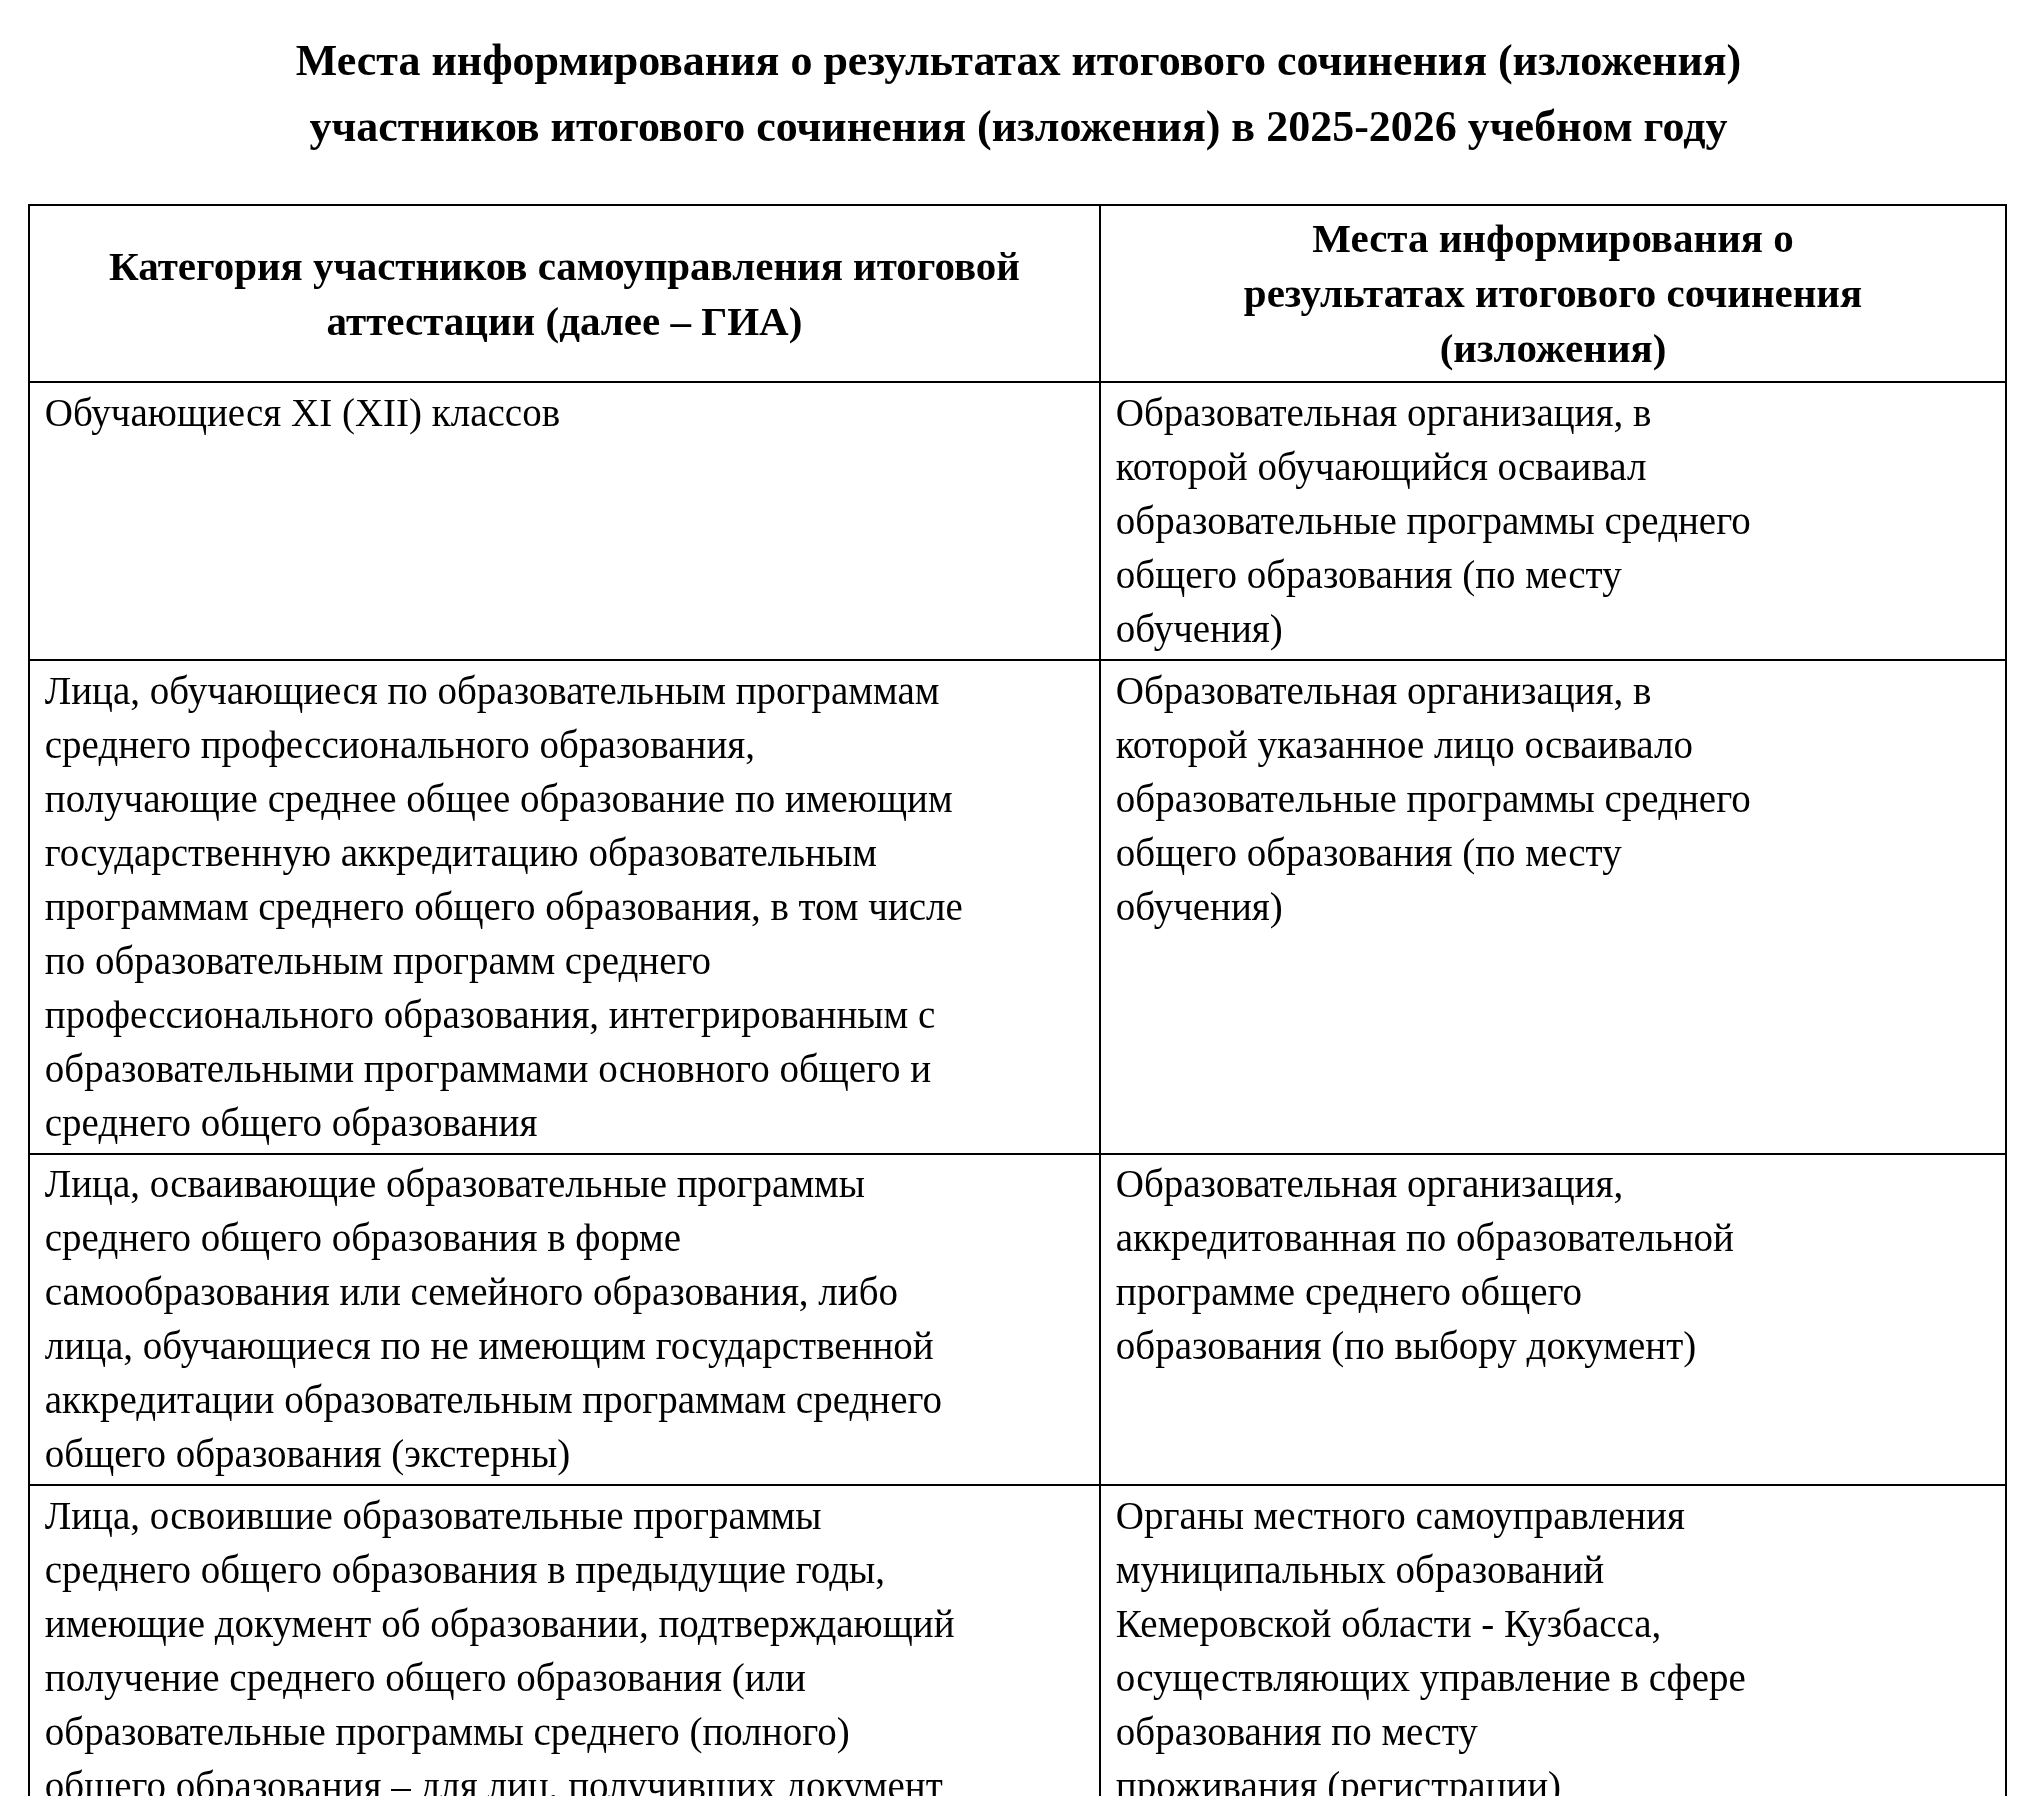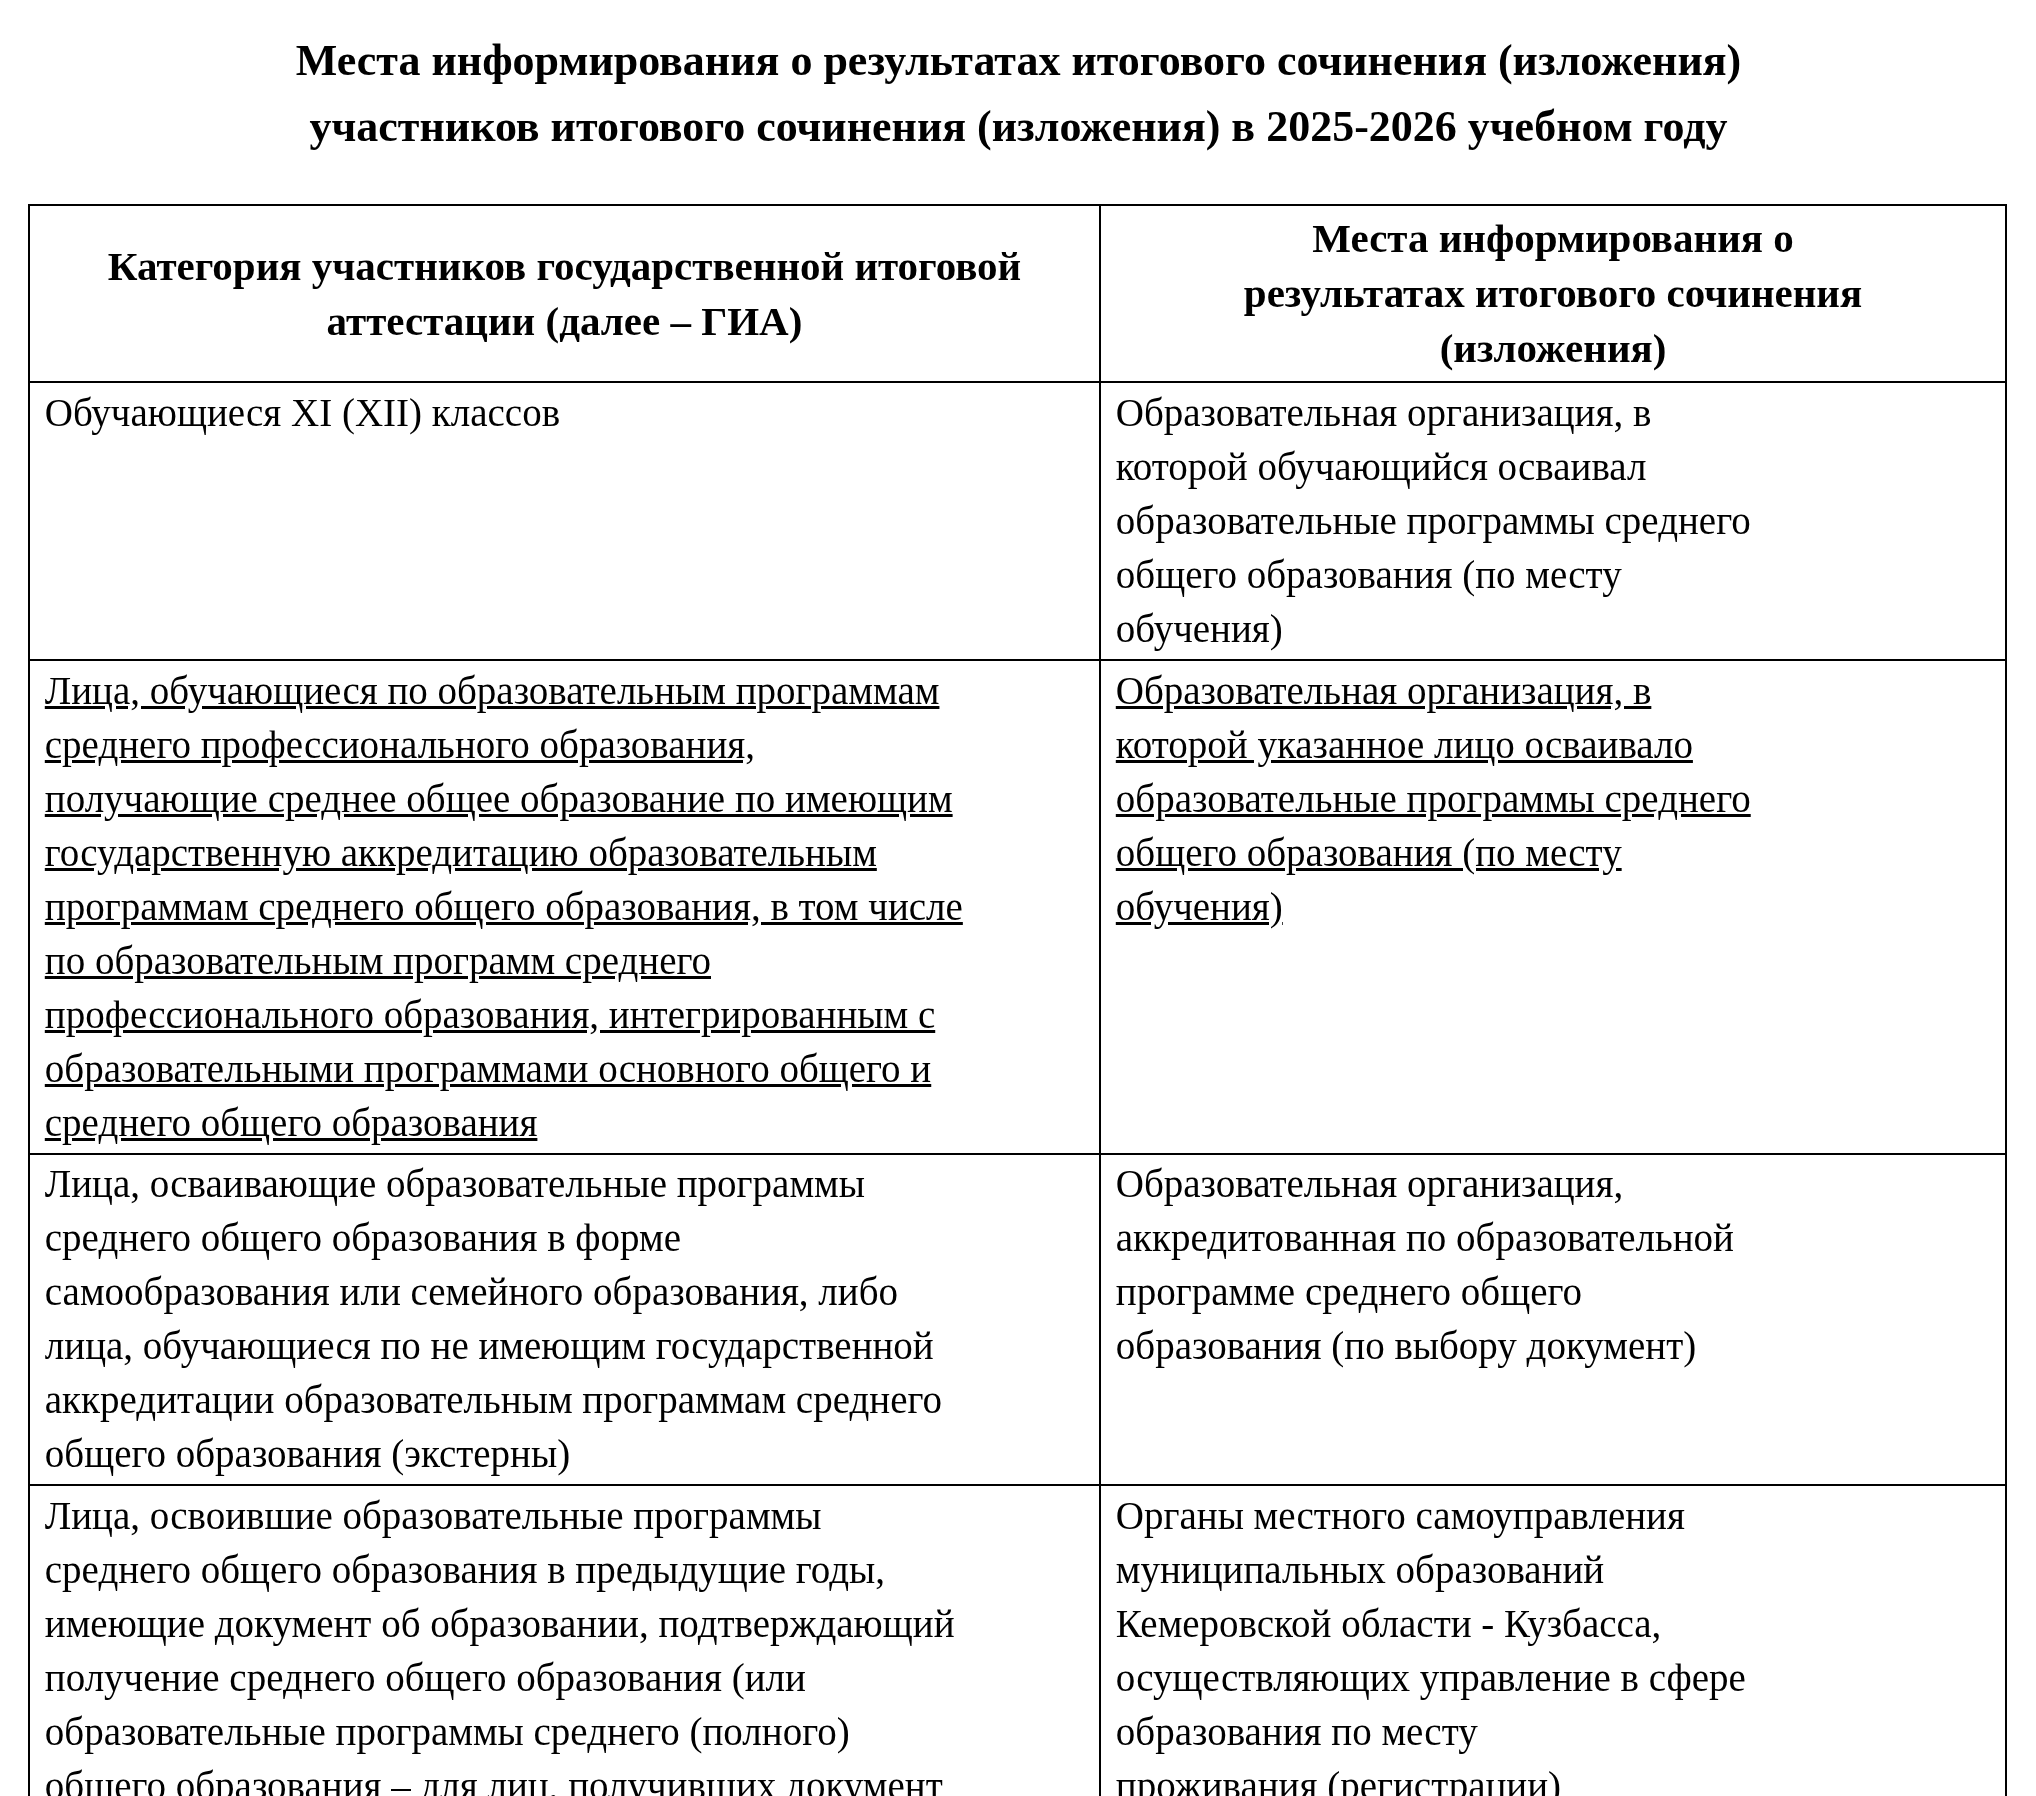--- a/index.html
+++ b/index.html
@@ -46,38 +46,38 @@
     height: 168px;
   }
   .doc-table td {
     font-size: 39px;
     line-height: 54px;
     text-align: left;
     vertical-align: top;
     padding: 2.8px 11px 2.8px 14.8px;
   }
   tr.r1 { height: 253px; }
-  tr.r2 { height: 482px; text-decoration: underline; }
+  tr.r2 { height: 482px; }
   tr.r3 { height: 299px; padding-left: 44px; }
   tr.r4 { height: 321px; }
 </style>
 </head>
 <body>
 
 <div class="title">Места информирования о результатах итогового сочинения (изложения)
 участников итогового сочинения (изложения) в 2025-2026 учебном году</div>
 
 <table class="doc-table">
   <colgroup>
     <col class="c1">
     <col class="c2">
   </colgroup>
   <thead>
     <tr>
-      <th>Категория участников государственной итоговой
+      <th>Категория участников самоуправления итоговой
 аттестации (далее – ГИА)</th>
       <th>Места информирования о
 результатах итогового сочинения
 (изложения)</th>
     </tr>
   </thead>
   <tbody>
     <tr class="r1">
       <td>Обучающиеся XI (XII) классов</td>
       <td>Образовательная организация, в

